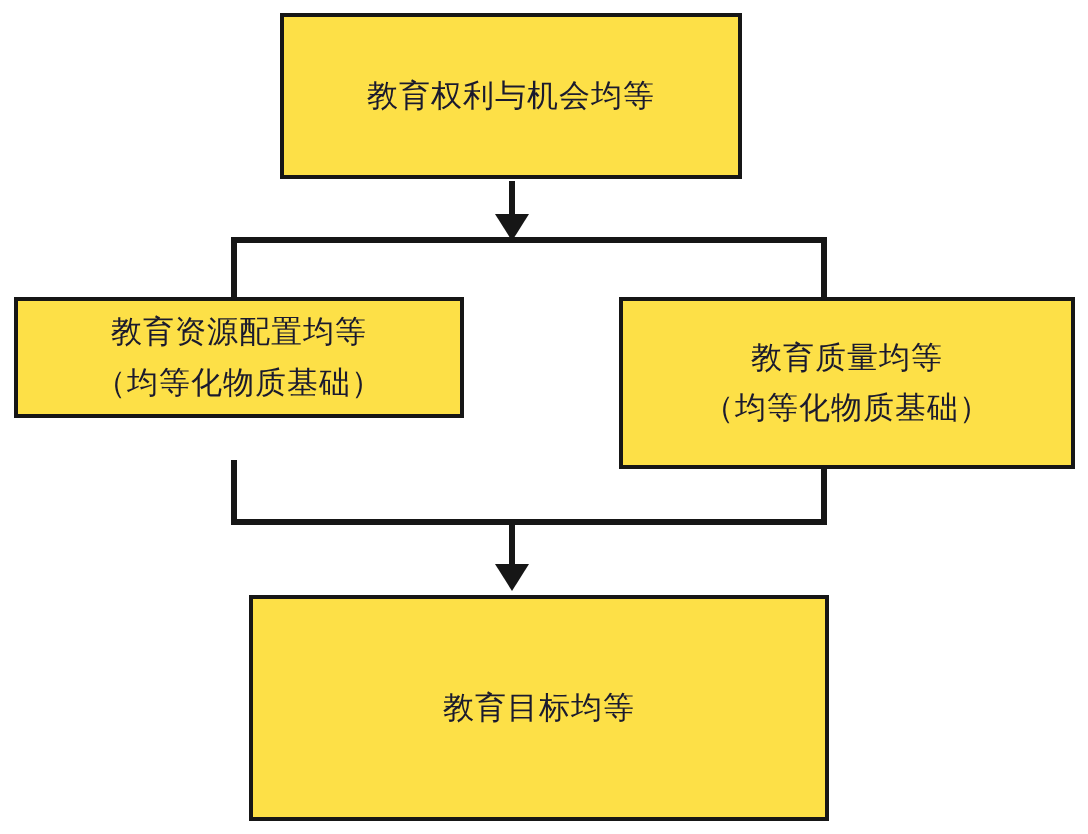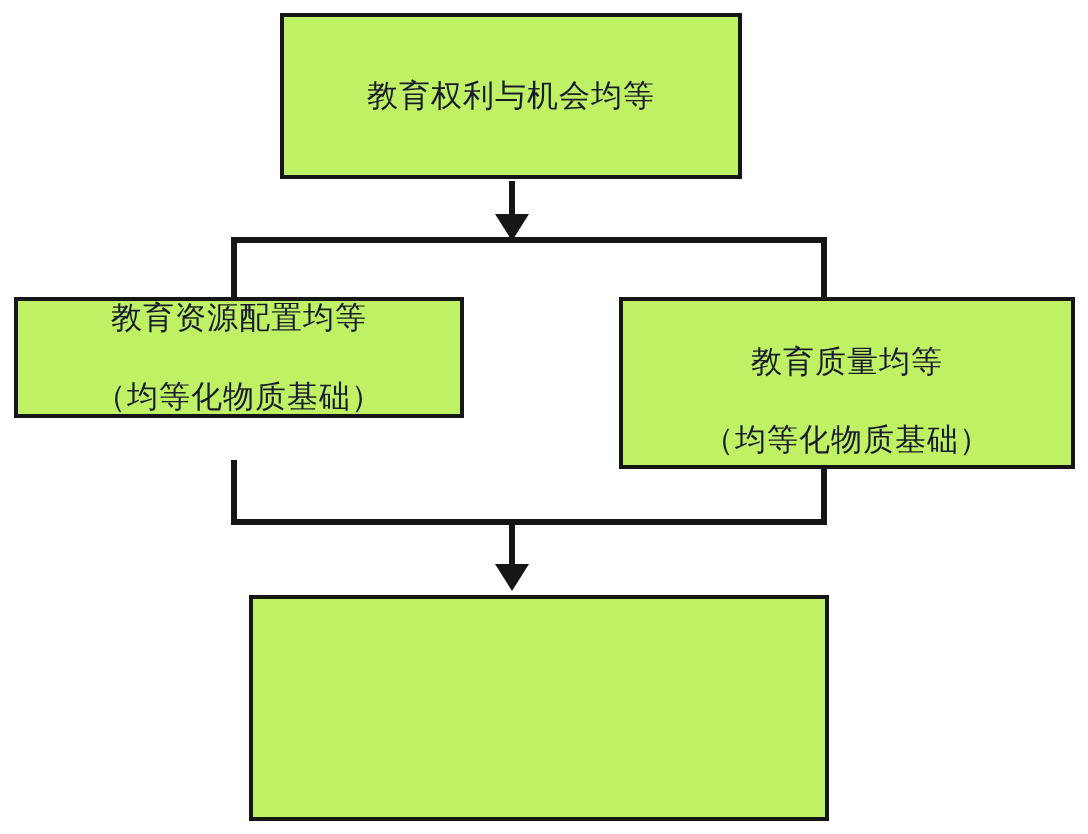--- a/index.html
+++ b/index.html
@@ -14,28 +14,27 @@
     position: relative;
     width: 1088px;
     height: 834px;
     background: var(--bg, #ffffff);
     overflow: hidden;
   }
   .node {
     position: absolute;
     box-sizing: border-box;
     border: 4px solid var(--border, #161616);
-    background: #bef264;
+    background: #fde047;
     display: flex;
     flex-direction: column;
     justify-content: center;
     align-items: center;
     text-align: center;
     color: var(--text, #1a1a2e);
-    gap: 28px;
   }
   .node .line {
     font-size: 31px;
     line-height: 1.62;
     letter-spacing: 1px;
     white-space: nowrap;
     font-weight: 500;
   }
   .edge {
     position: absolute;
@@ -65,29 +64,30 @@
   <div class="edge" style="left:233px; top:237px; width:592px; height:6px;"></div>
 
   <div class="edge" style="left:231px; top:237px; width:6px; height:64px;"></div>
   <div class="edge" style="left:821px; top:237px; width:6px; height:64px;"></div>
 
   <div class="node" style="left:14px; top:297px; width:450px; height:121px;">
     <div class="line">教育资源配置均等</div>
     <div class="line">（均等化物质基础）</div>
   </div>
 
-  <div class="node" style="left:619px; top:297px; width:456px; height:172px;justify-content:flex-end;">
+  <div class="node" style="left:619px; top:297px; width:456px; height:172px;">
     <div class="line">教育质量均等</div>
     <div class="line">（均等化物质基础）</div>
   </div>
 
   <div class="edge" style="left:231px; top:460px; width:6px; height:65px;"></div>
   <div class="edge" style="left:821px; top:466px; width:6px; height:59px;"></div>
 
   <div class="edge" style="left:233px; top:519px; width:592px; height:6px;"></div>
 
   <div class="edge" style="left:509px; top:522px; width:6px; height:44px;"></div>
   <div class="arrowhead" style="left:495px; top:564px;"></div>
 
   <div class="node" style="left:249px; top:595px; width:580px; height:226px;">
+    <div class="line">教育目标均等</div>
   </div>
 
 </div>
 
 </body></html>

